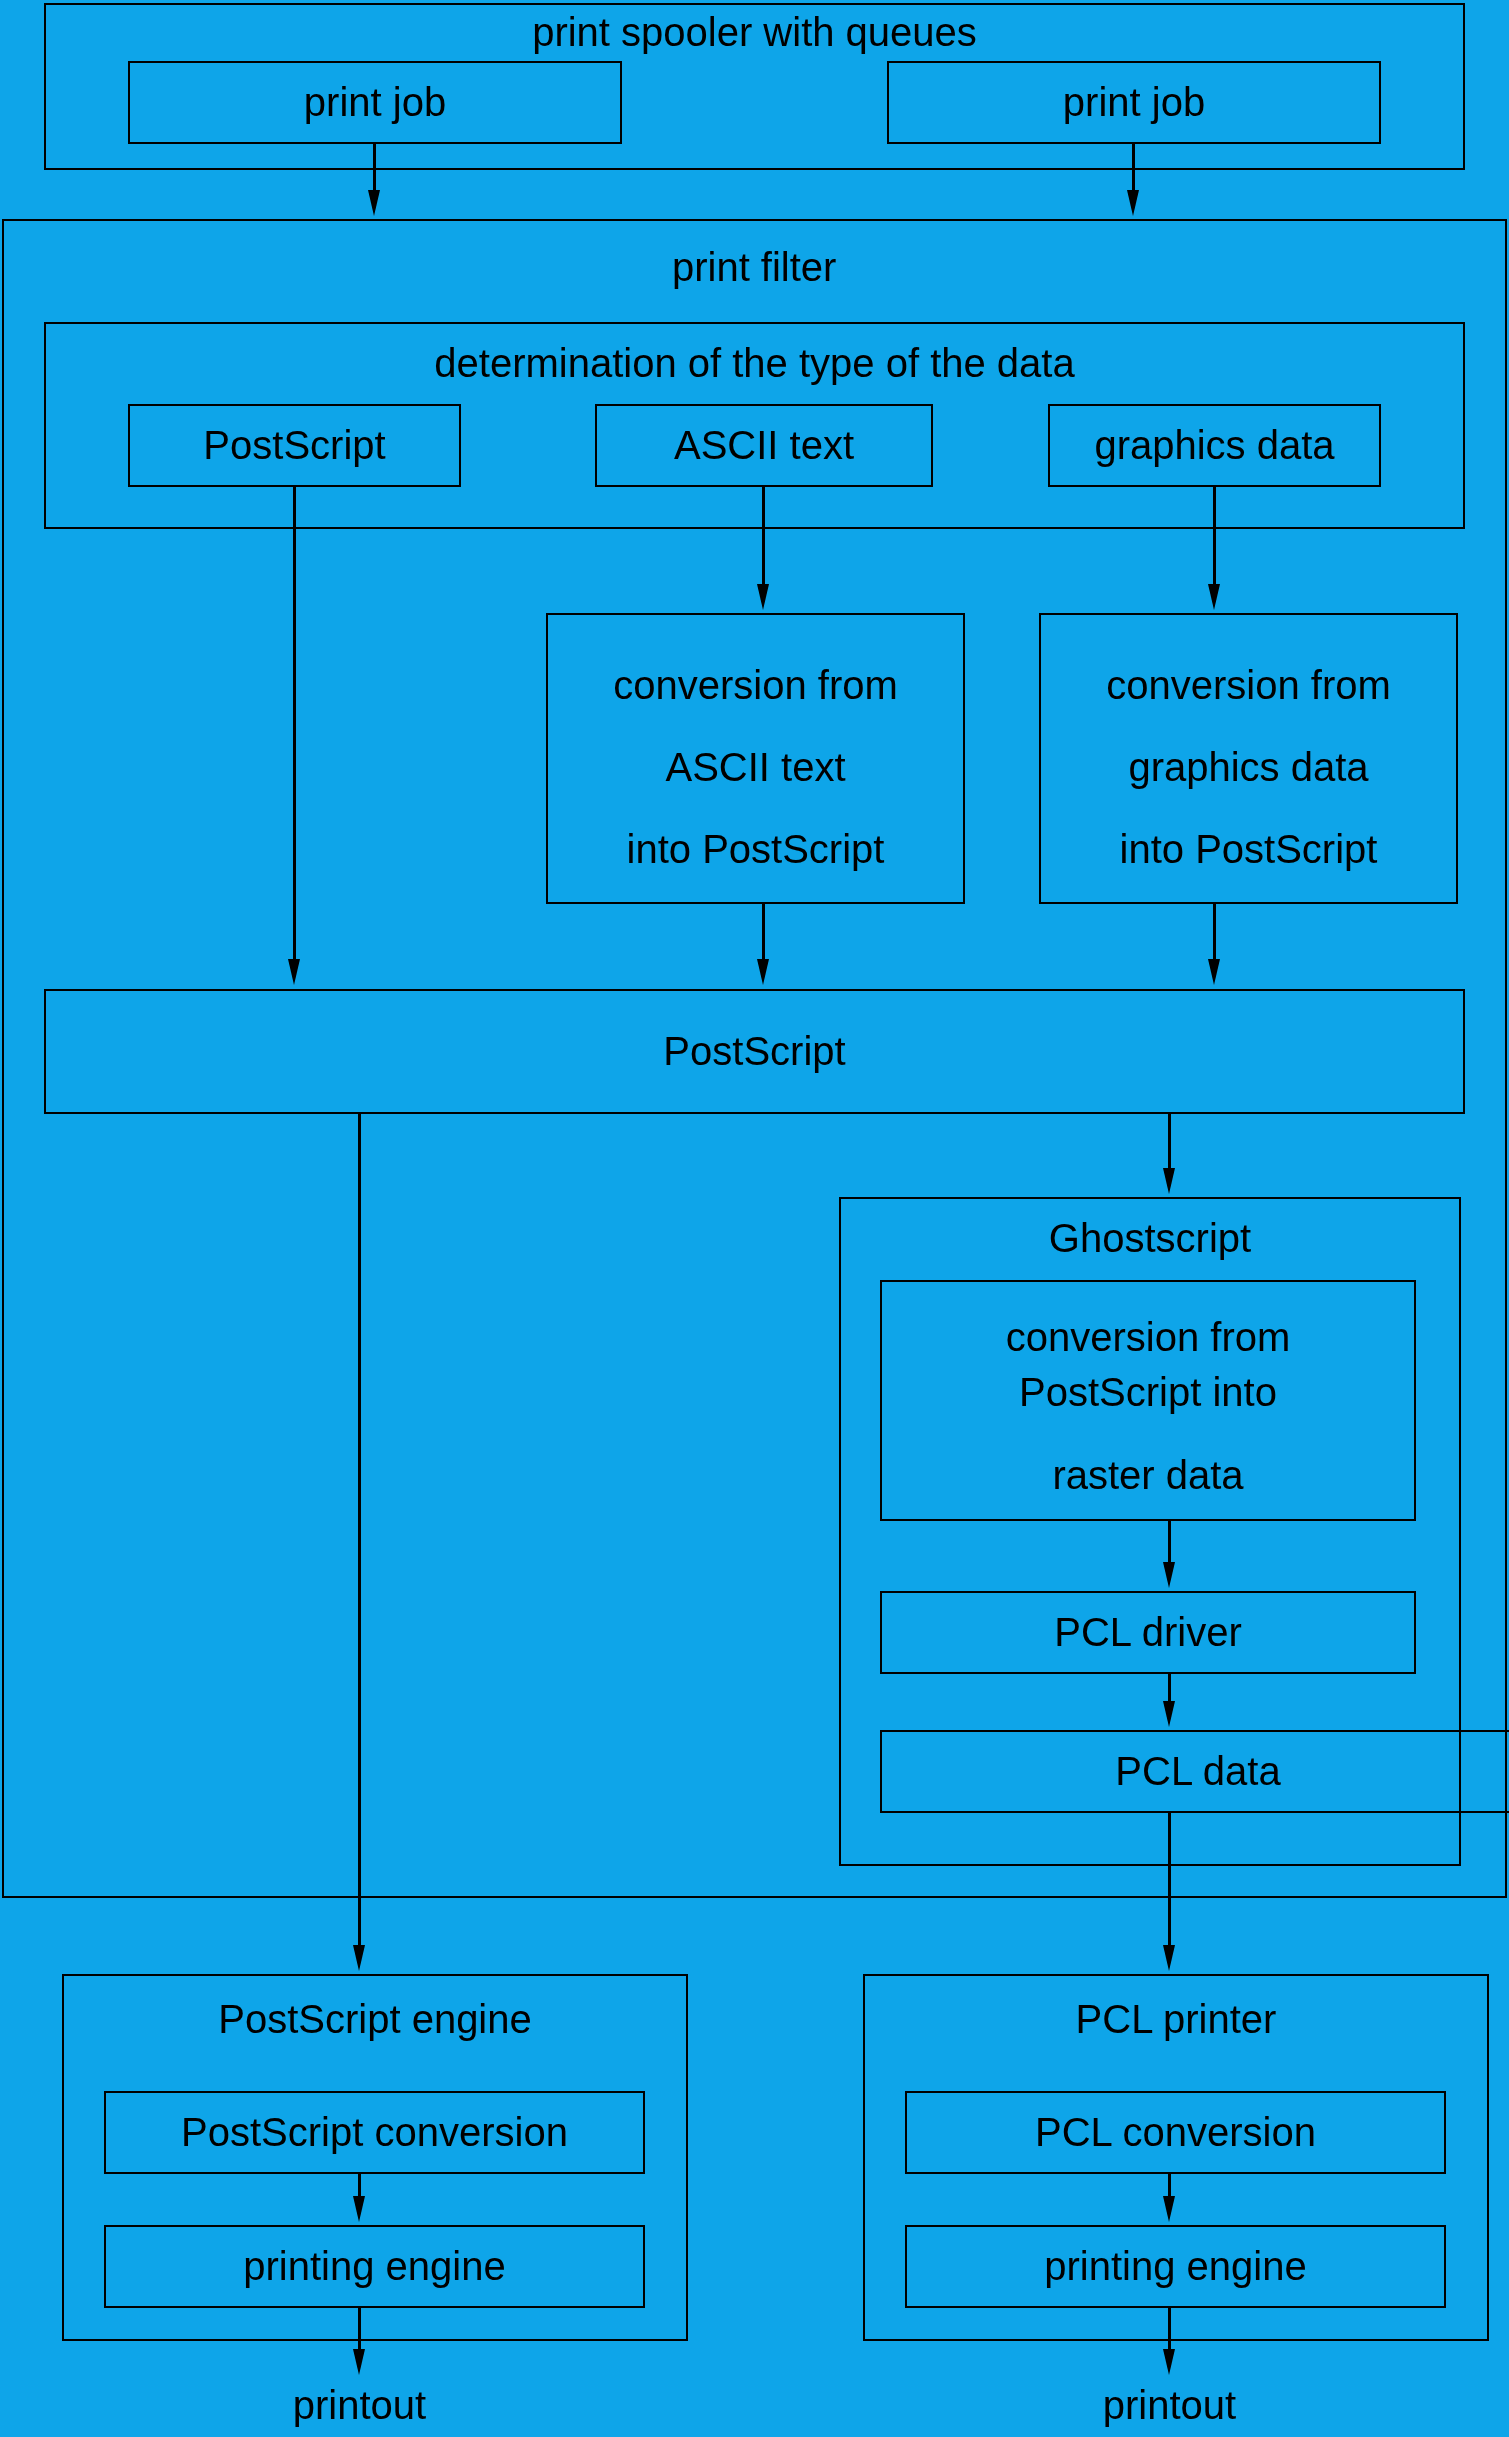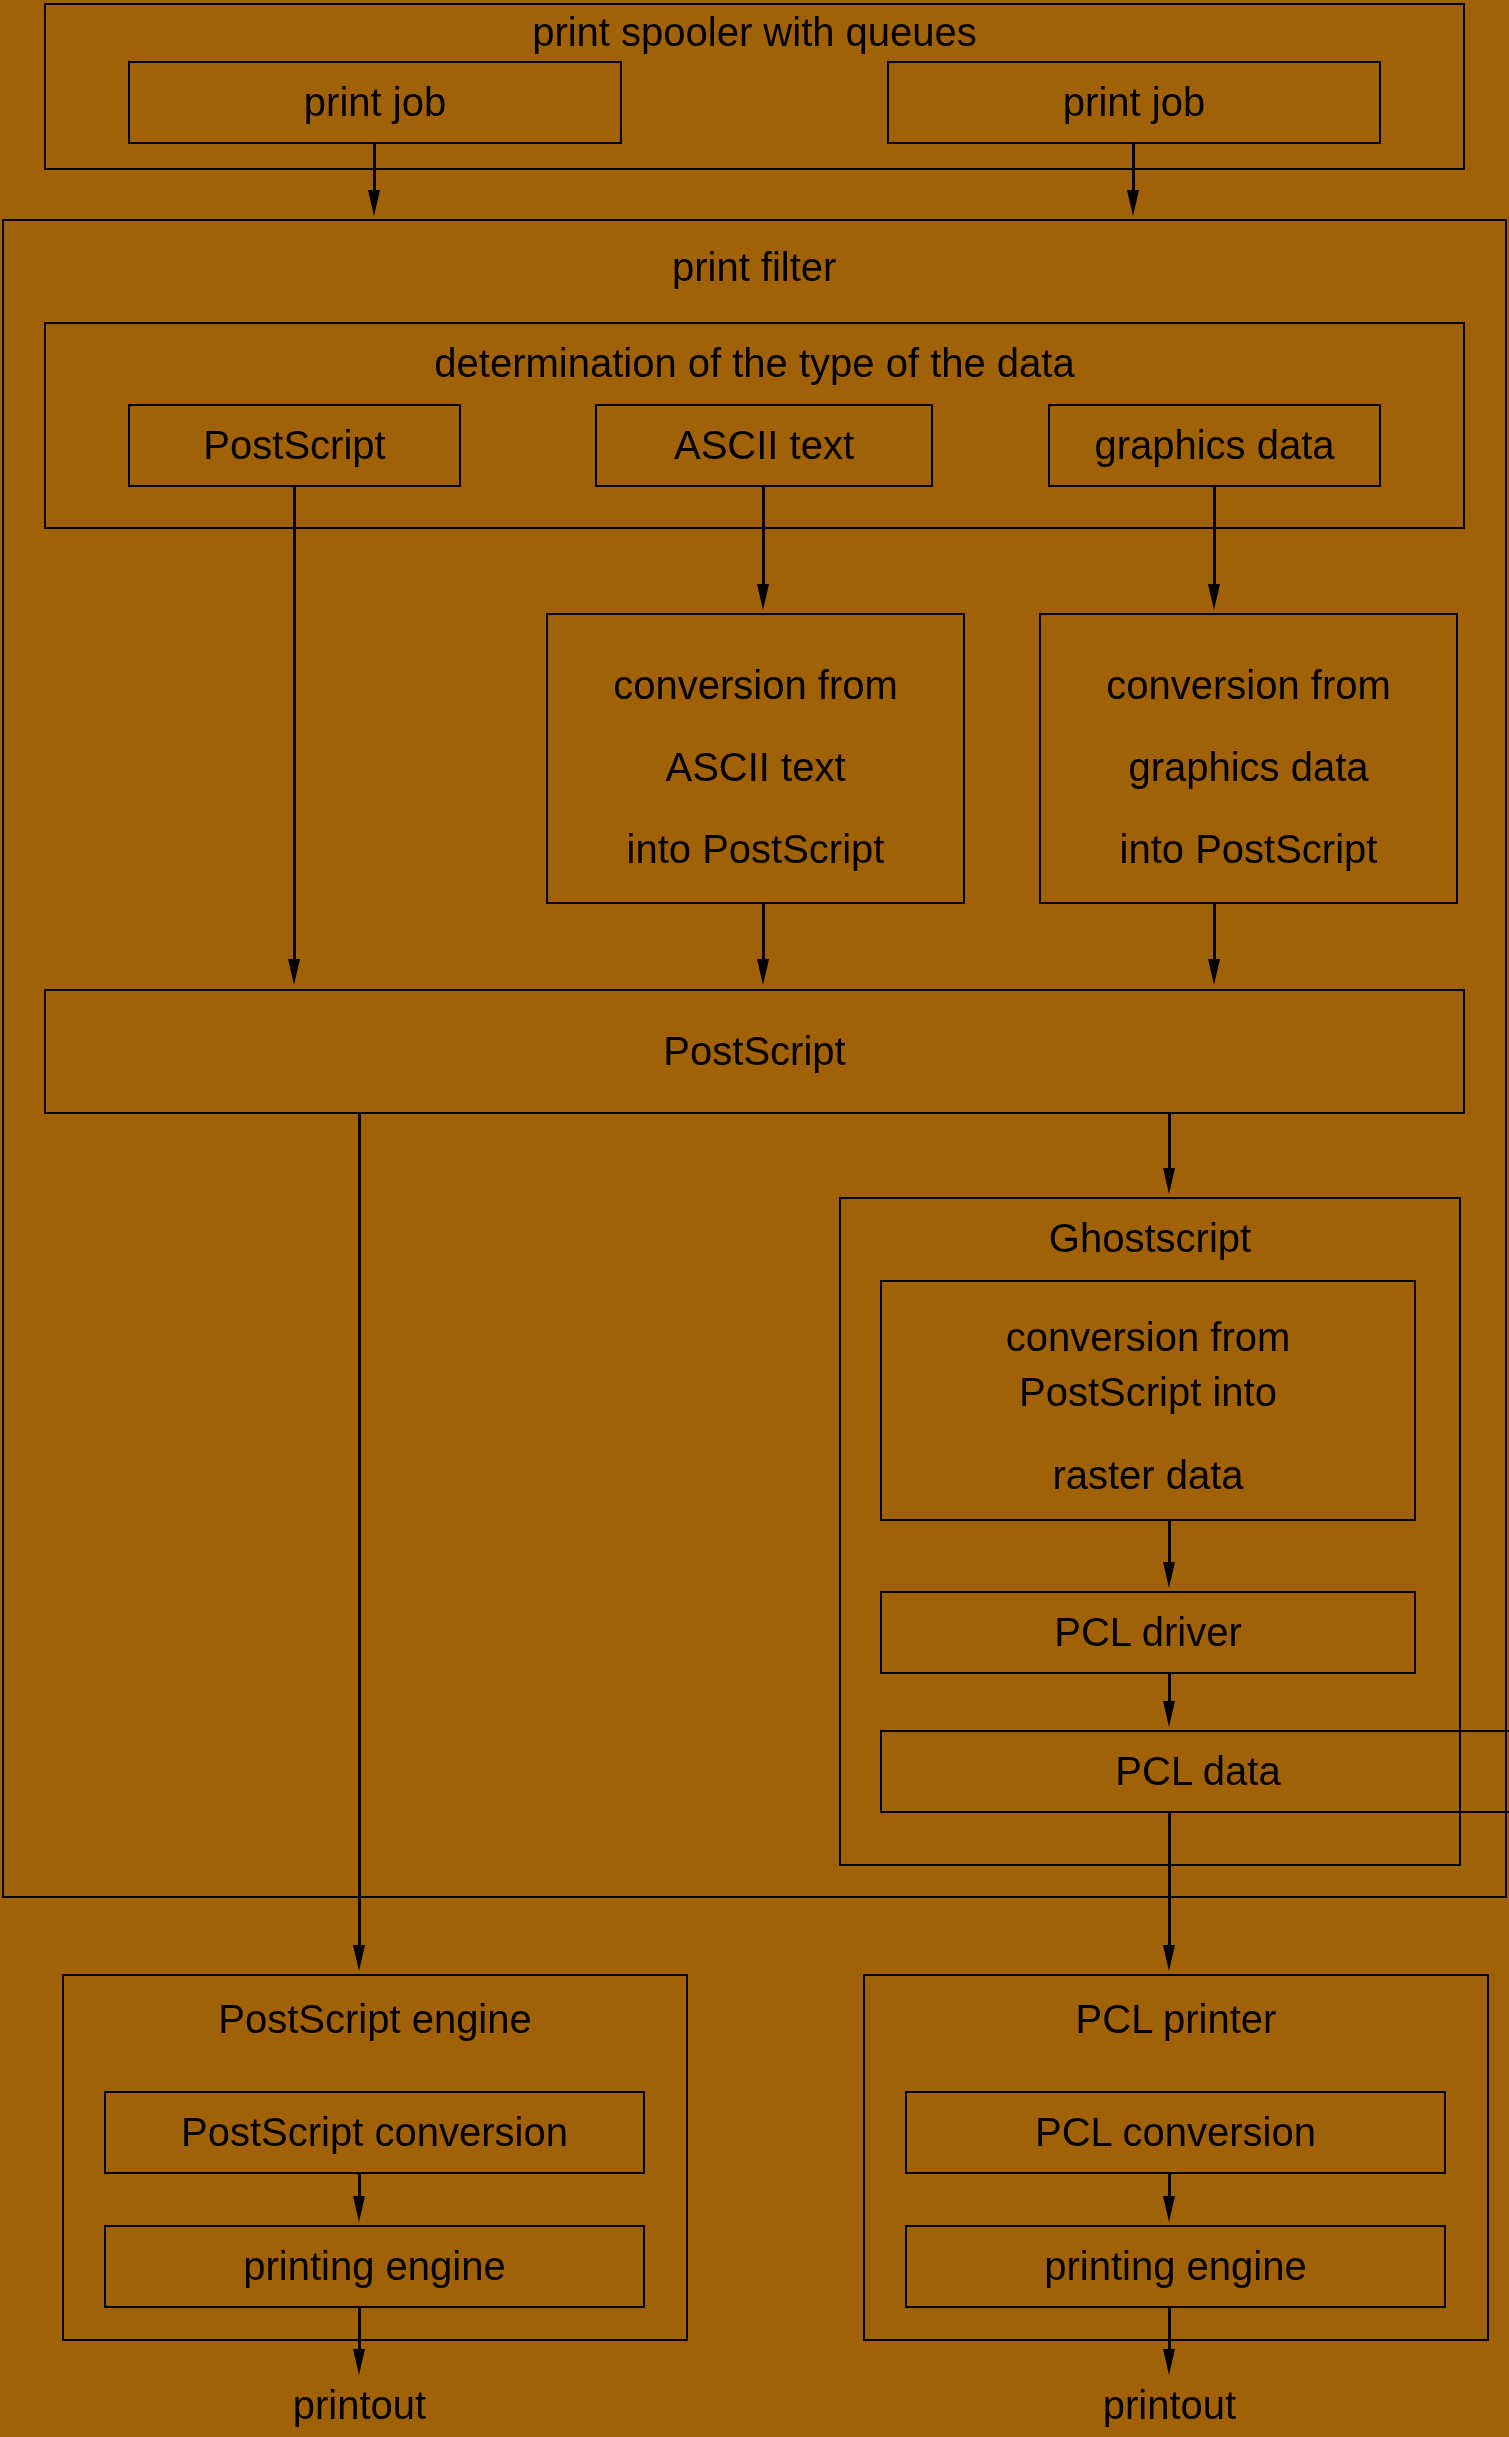--- a/index.html
+++ b/index.html
@@ -4,21 +4,21 @@
 <style>
   html, body {
     margin: 0;
     padding: 0;
     background: #ffffff;
   }
   #canvas {
     position: relative;
     width: 1509px;
     height: 2438px;
-    background: #a16207;
+    background: #0ea5e9;
     font-family: "Liberation Sans", sans-serif;
     color: #000000;
   }
   .box {
     position: absolute;
     box-sizing: border-box;
     border: 2.6px solid #000000;
     background: transparent;
   }
   .flexc {

